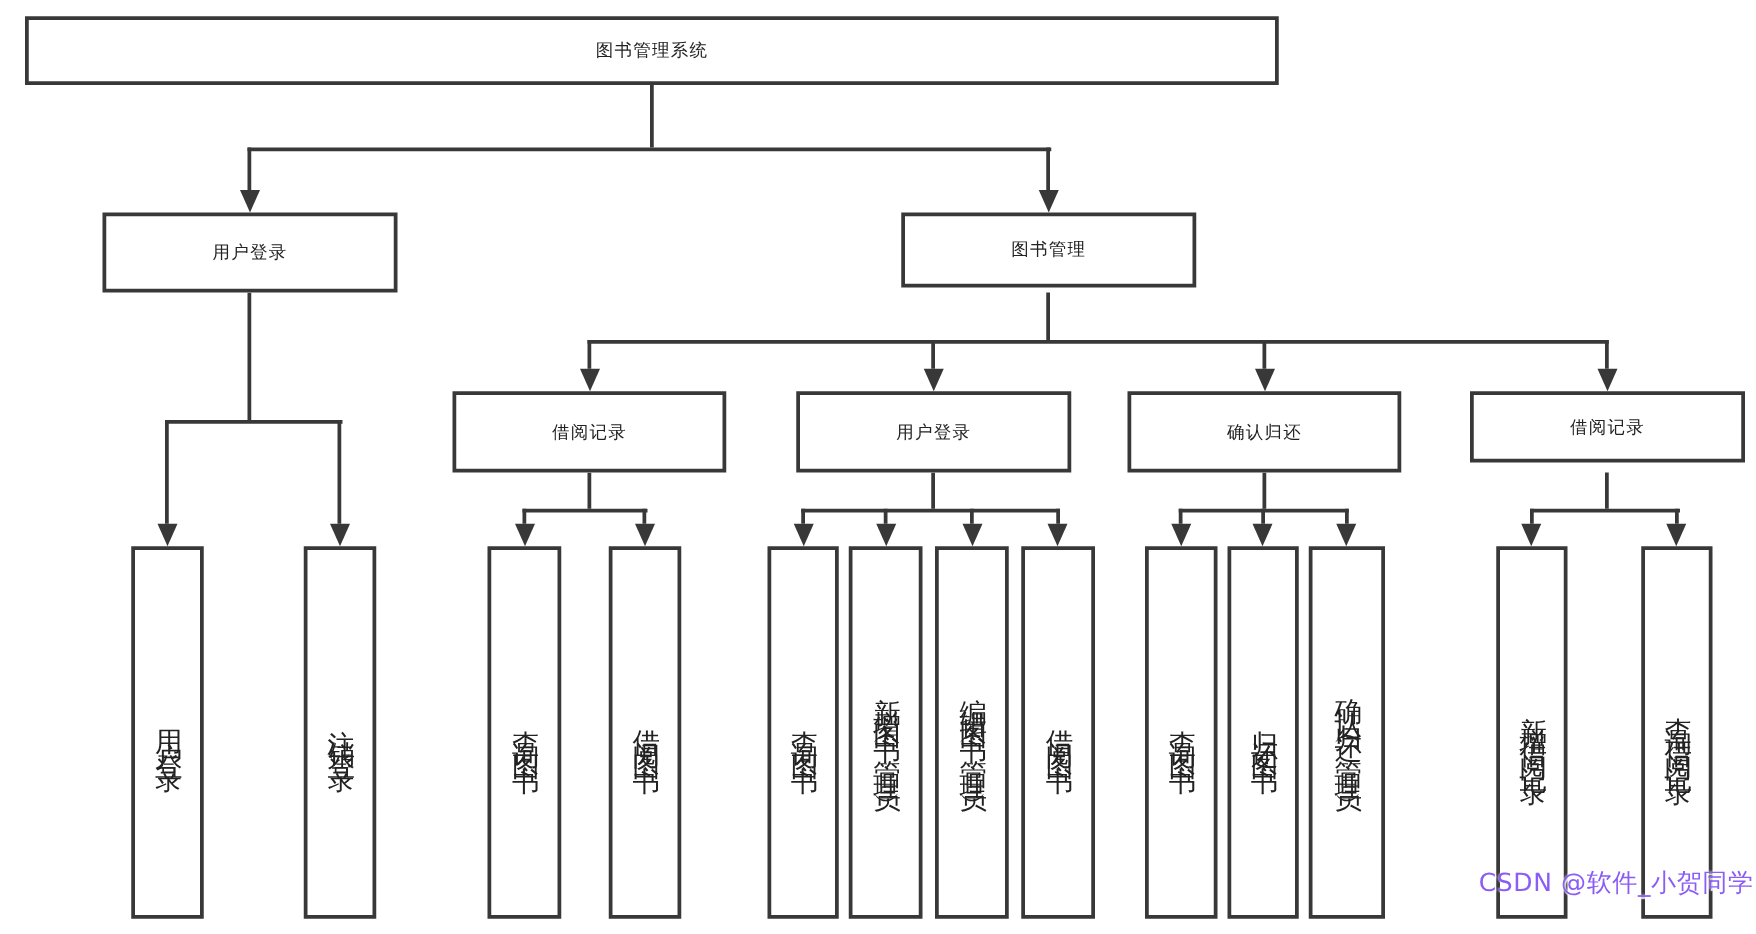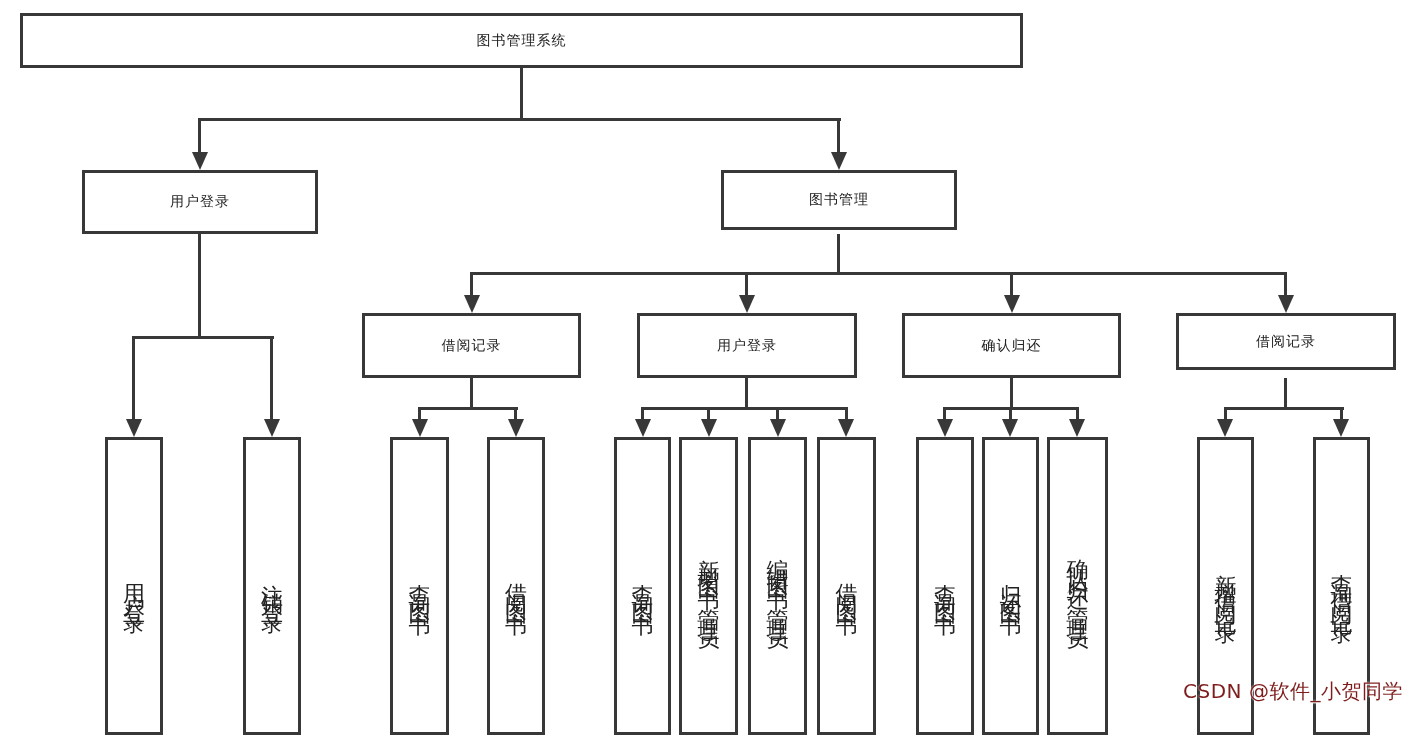--- a/index.html
+++ b/index.html
@@ -48,23 +48,23 @@
     position: absolute;
     width: 0; height: 0;
     border-left: 8px solid transparent;
     border-right: 8px solid transparent;
     border-top: 18px solid #383838;
     z-index: 1;
   }
   .watermark {
     position: absolute;
     left: 1183px;
-    top: 678px;
+    top: 693px;
     font-size: 20px;
-    color: #7f1d1d;
+    color: #8b5cf6;
     text-shadow: 0 0 2px #ffffff, 1px 1px 1px #ffffff;
     letter-spacing: 0.5px;
     z-index: 5;
     white-space: nowrap;
   }
 </style>
 </head>
 <body>
 
 <div class="canvas">

